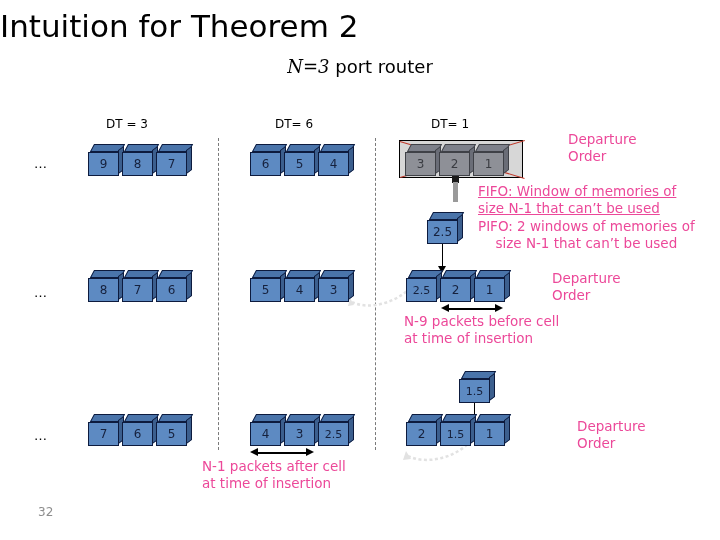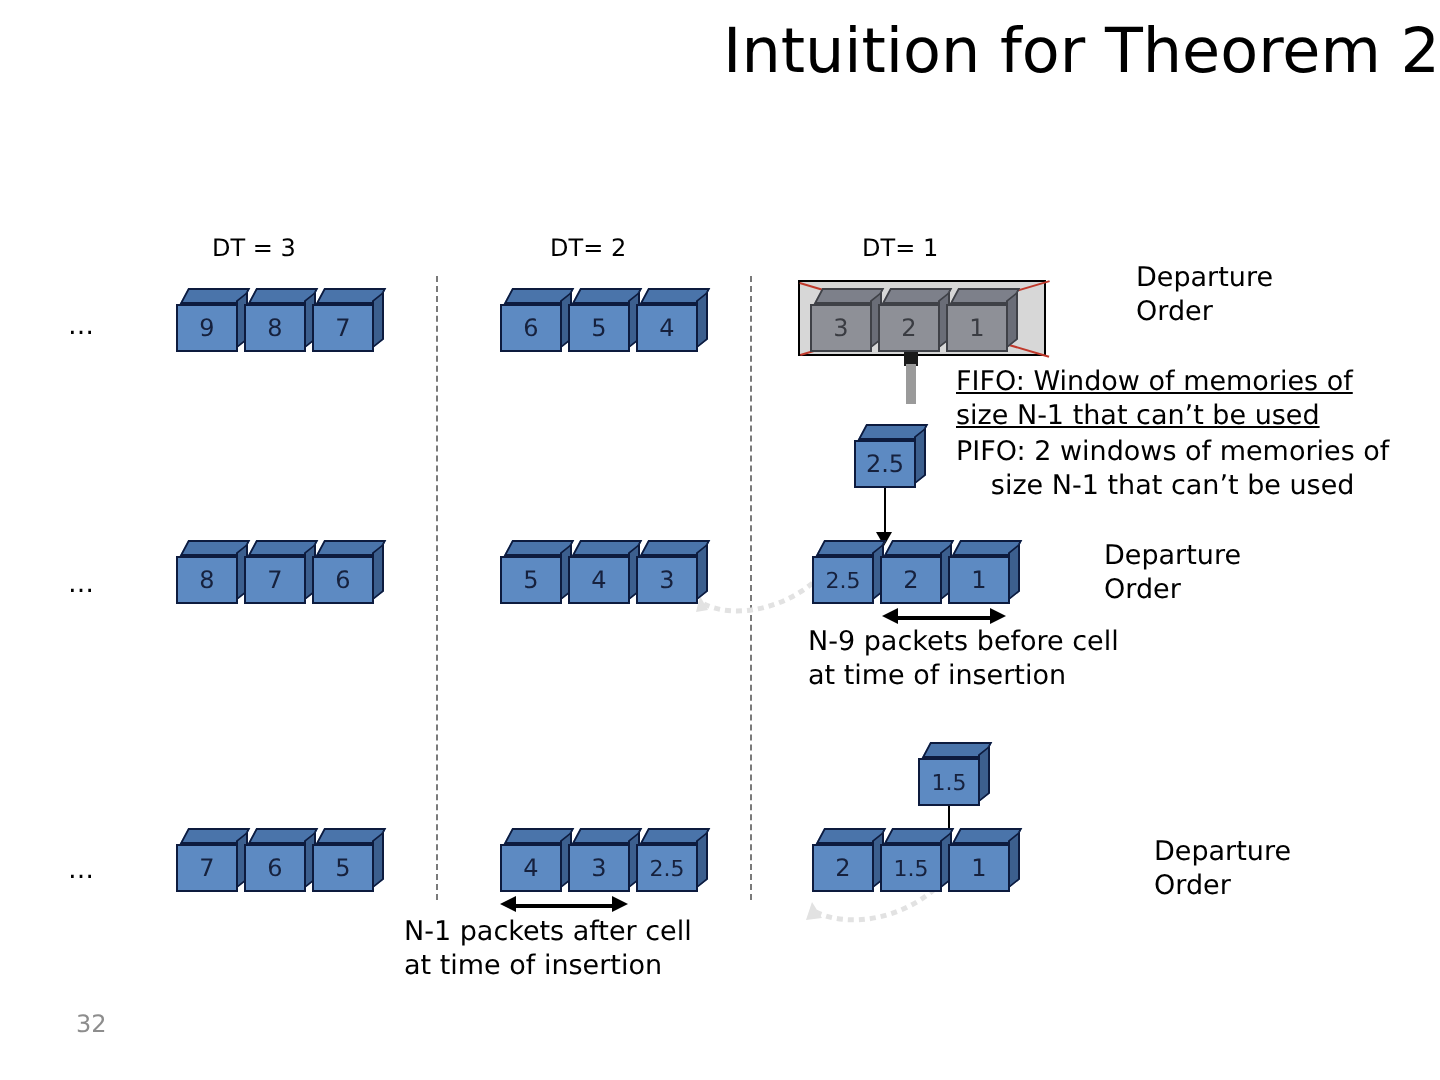--- a/index.html
+++ b/index.html
@@ -20,21 +20,21 @@
     left: 0; top: 0;
     width: 720px;
     height: 540px;
   }
 
   
   .title {
     position: absolute;
     left: 0; top: 8px;
     width: 720px;
-    text-align: right;
+    text-align: left;
     font-size: 31px;
     font-family: "DejaVu Sans", sans-serif;
     font-weight: normal;
     letter-spacing: 0px;
     color: #000;
   }
   .subtitle {
     position: absolute;
     left: 0; top: 56px;
     width: 720px;
@@ -187,21 +187,21 @@
     border-bottom: 4.5px solid transparent;
   }
   .measure .head-l { left: 0;  border-right: 8px solid #000; }
   .measure .head-r { right: 0; border-left: 8px solid #000; }
 
   
   .note {
     position: absolute;
     font-size: 13.5px;
     font-family: "DejaVu Sans", sans-serif;
-    color: #000000;
+    color: #ec4899;
     line-height: 17px;
     white-space: pre-line;
   }
 
   
   .faint { position: absolute; }
 
   .pagenum {
     position: absolute;
     left: 38px;
@@ -209,23 +209,24 @@
     font-size: 12px;
     color: #8d8d8d;
   }
 </style>
 </head>
 <body>
 
 <div id="slide">
 
   <div class="title">Intuition for Theorem 2</div>
+  <div class="subtitle"><span class="ital">N=3</span><span> port router</span></div>
 
   <div class="dt-head" style="left:106px; top:117px;">DT = 3</div>
-  <div class="dt-head" style="left:275px; top:117px;">DT= 2</div>
+  <div class="dt-head" style="left:275px; top:117px;">DT= 6</div>
   <div class="dt-head" style="left:431px; top:117px;">DT= 1</div>
 
   <div class="divider" style="left:218px; top:138px; height:312px;"></div>
   <div class="divider" style="left:375px; top:138px; height:312px;"></div>
 
   <div class="ellipsis" style="left:34px; top:156px;">…</div>
 
   <div class="boxrow" style="left:88px; top:144px;">
     <div class="cube" style="left:0px;">
         <div class="topface"></div>

